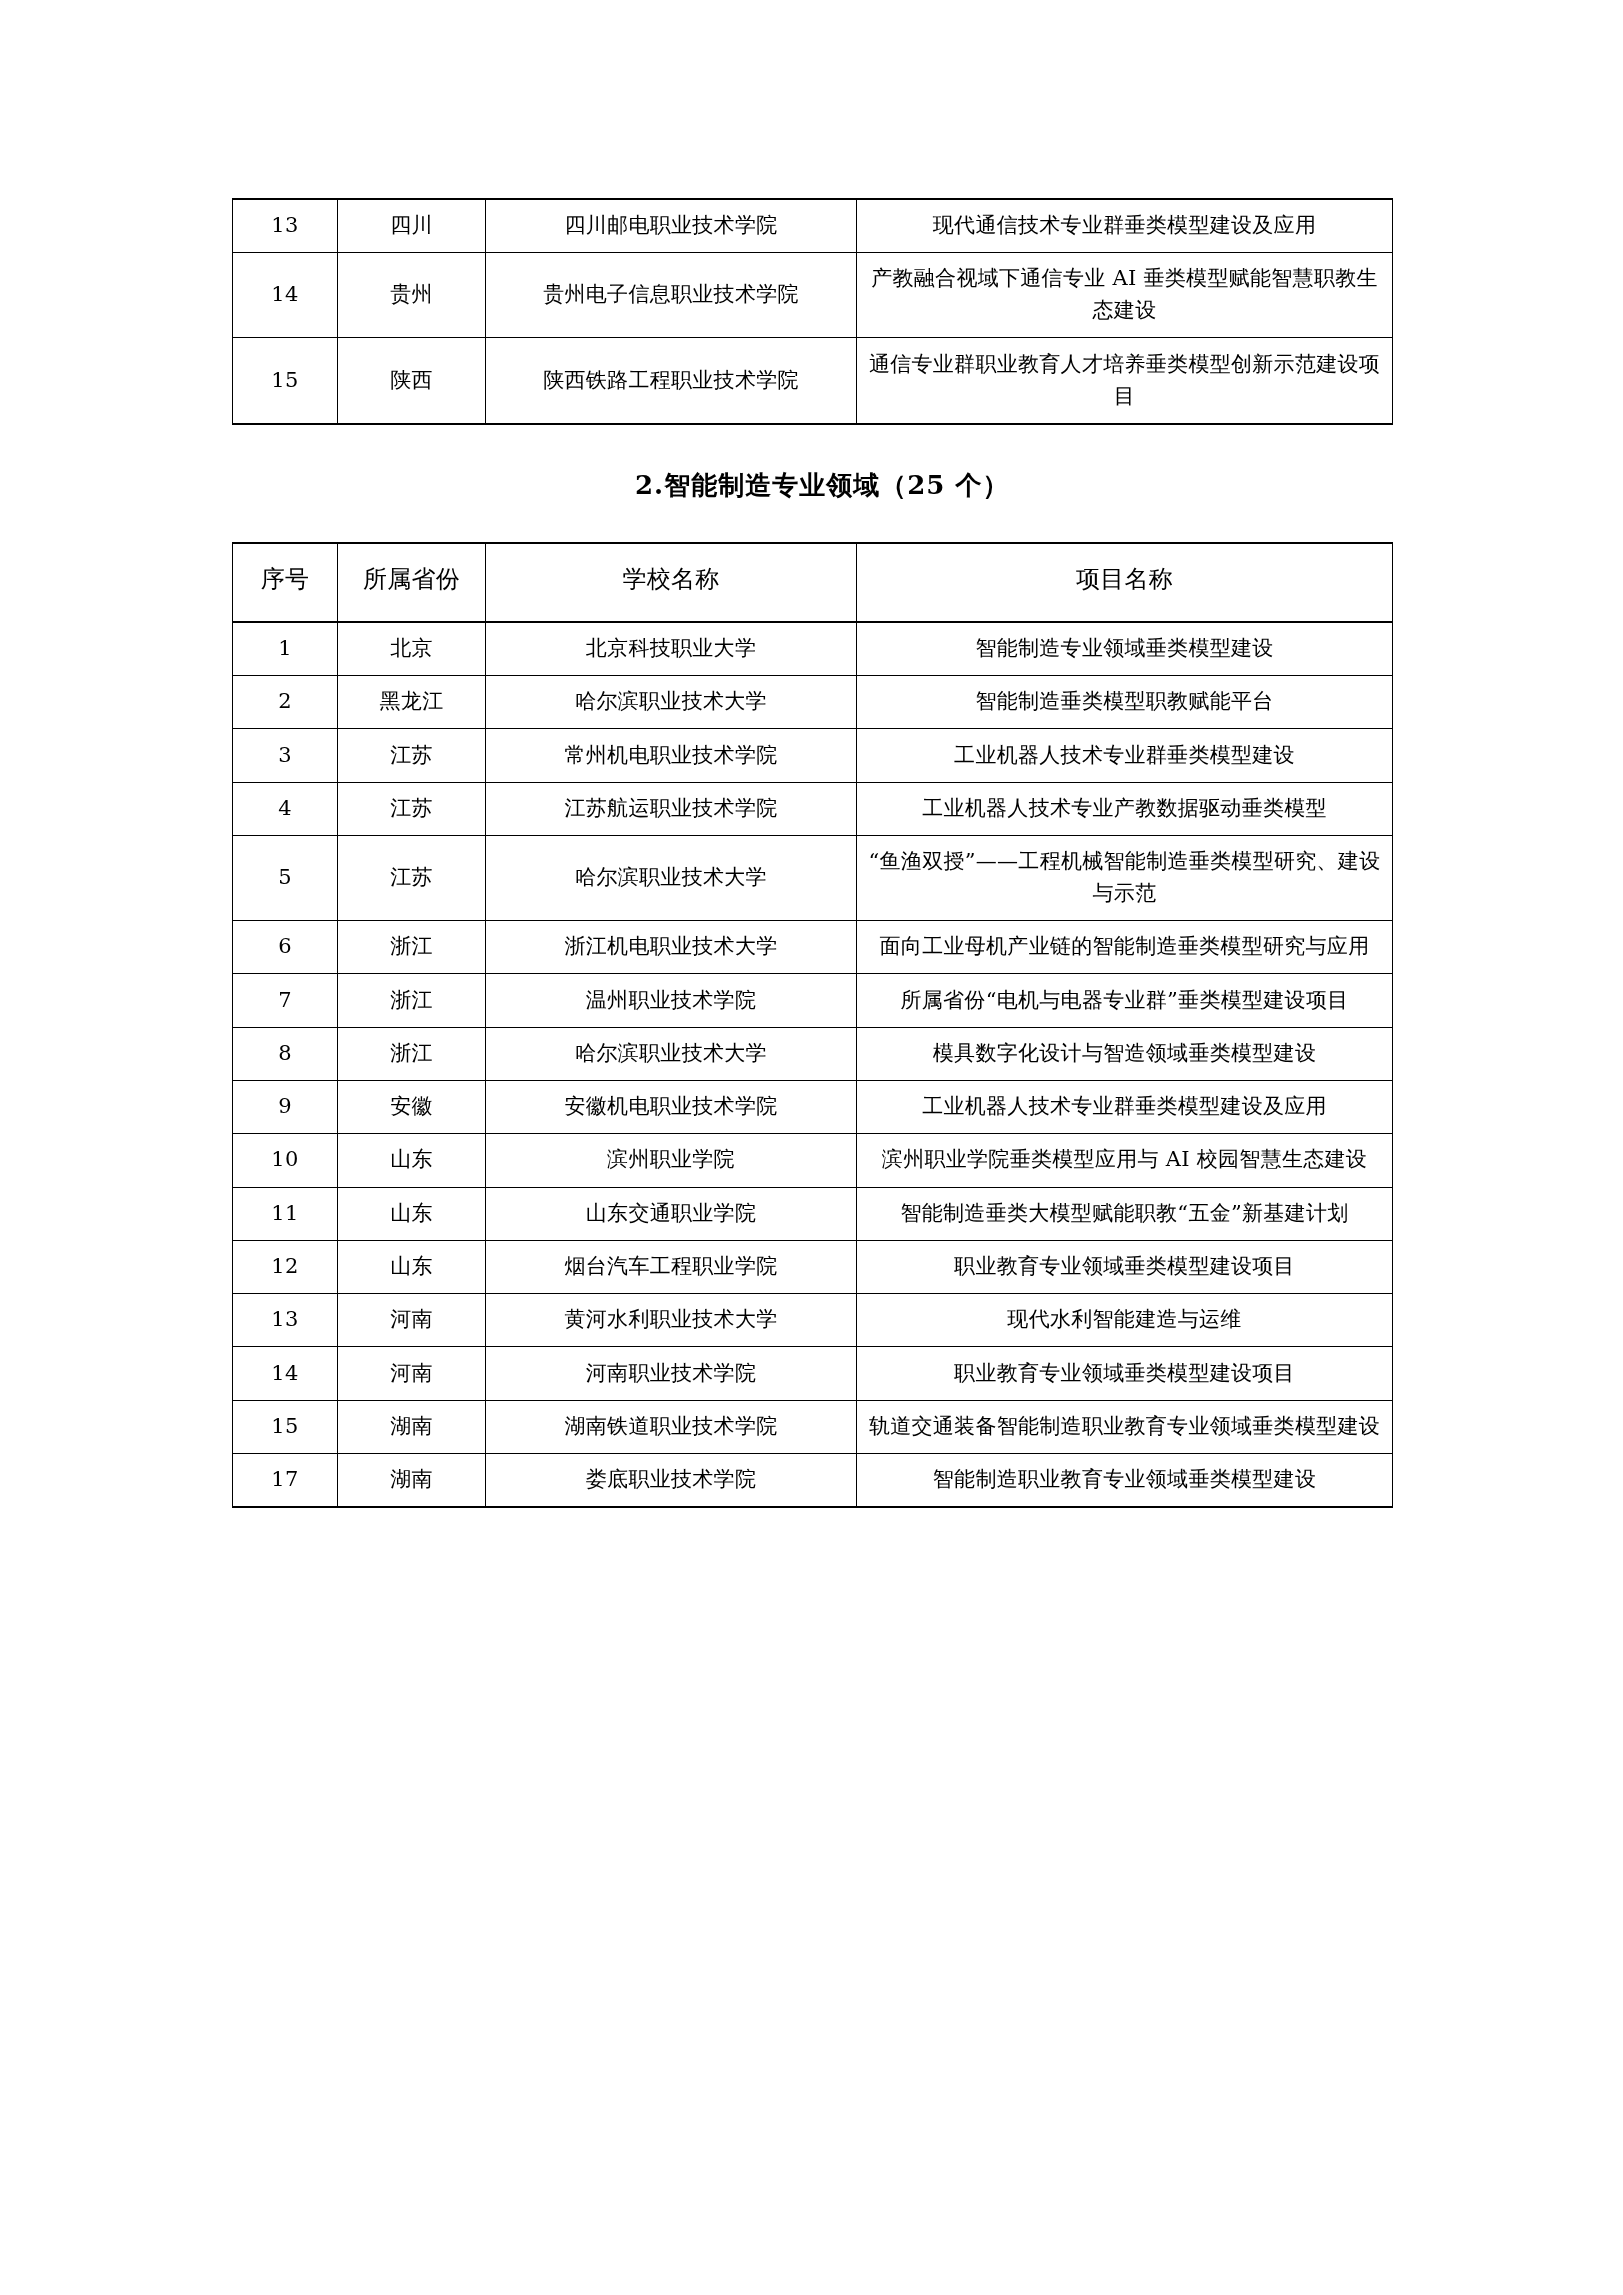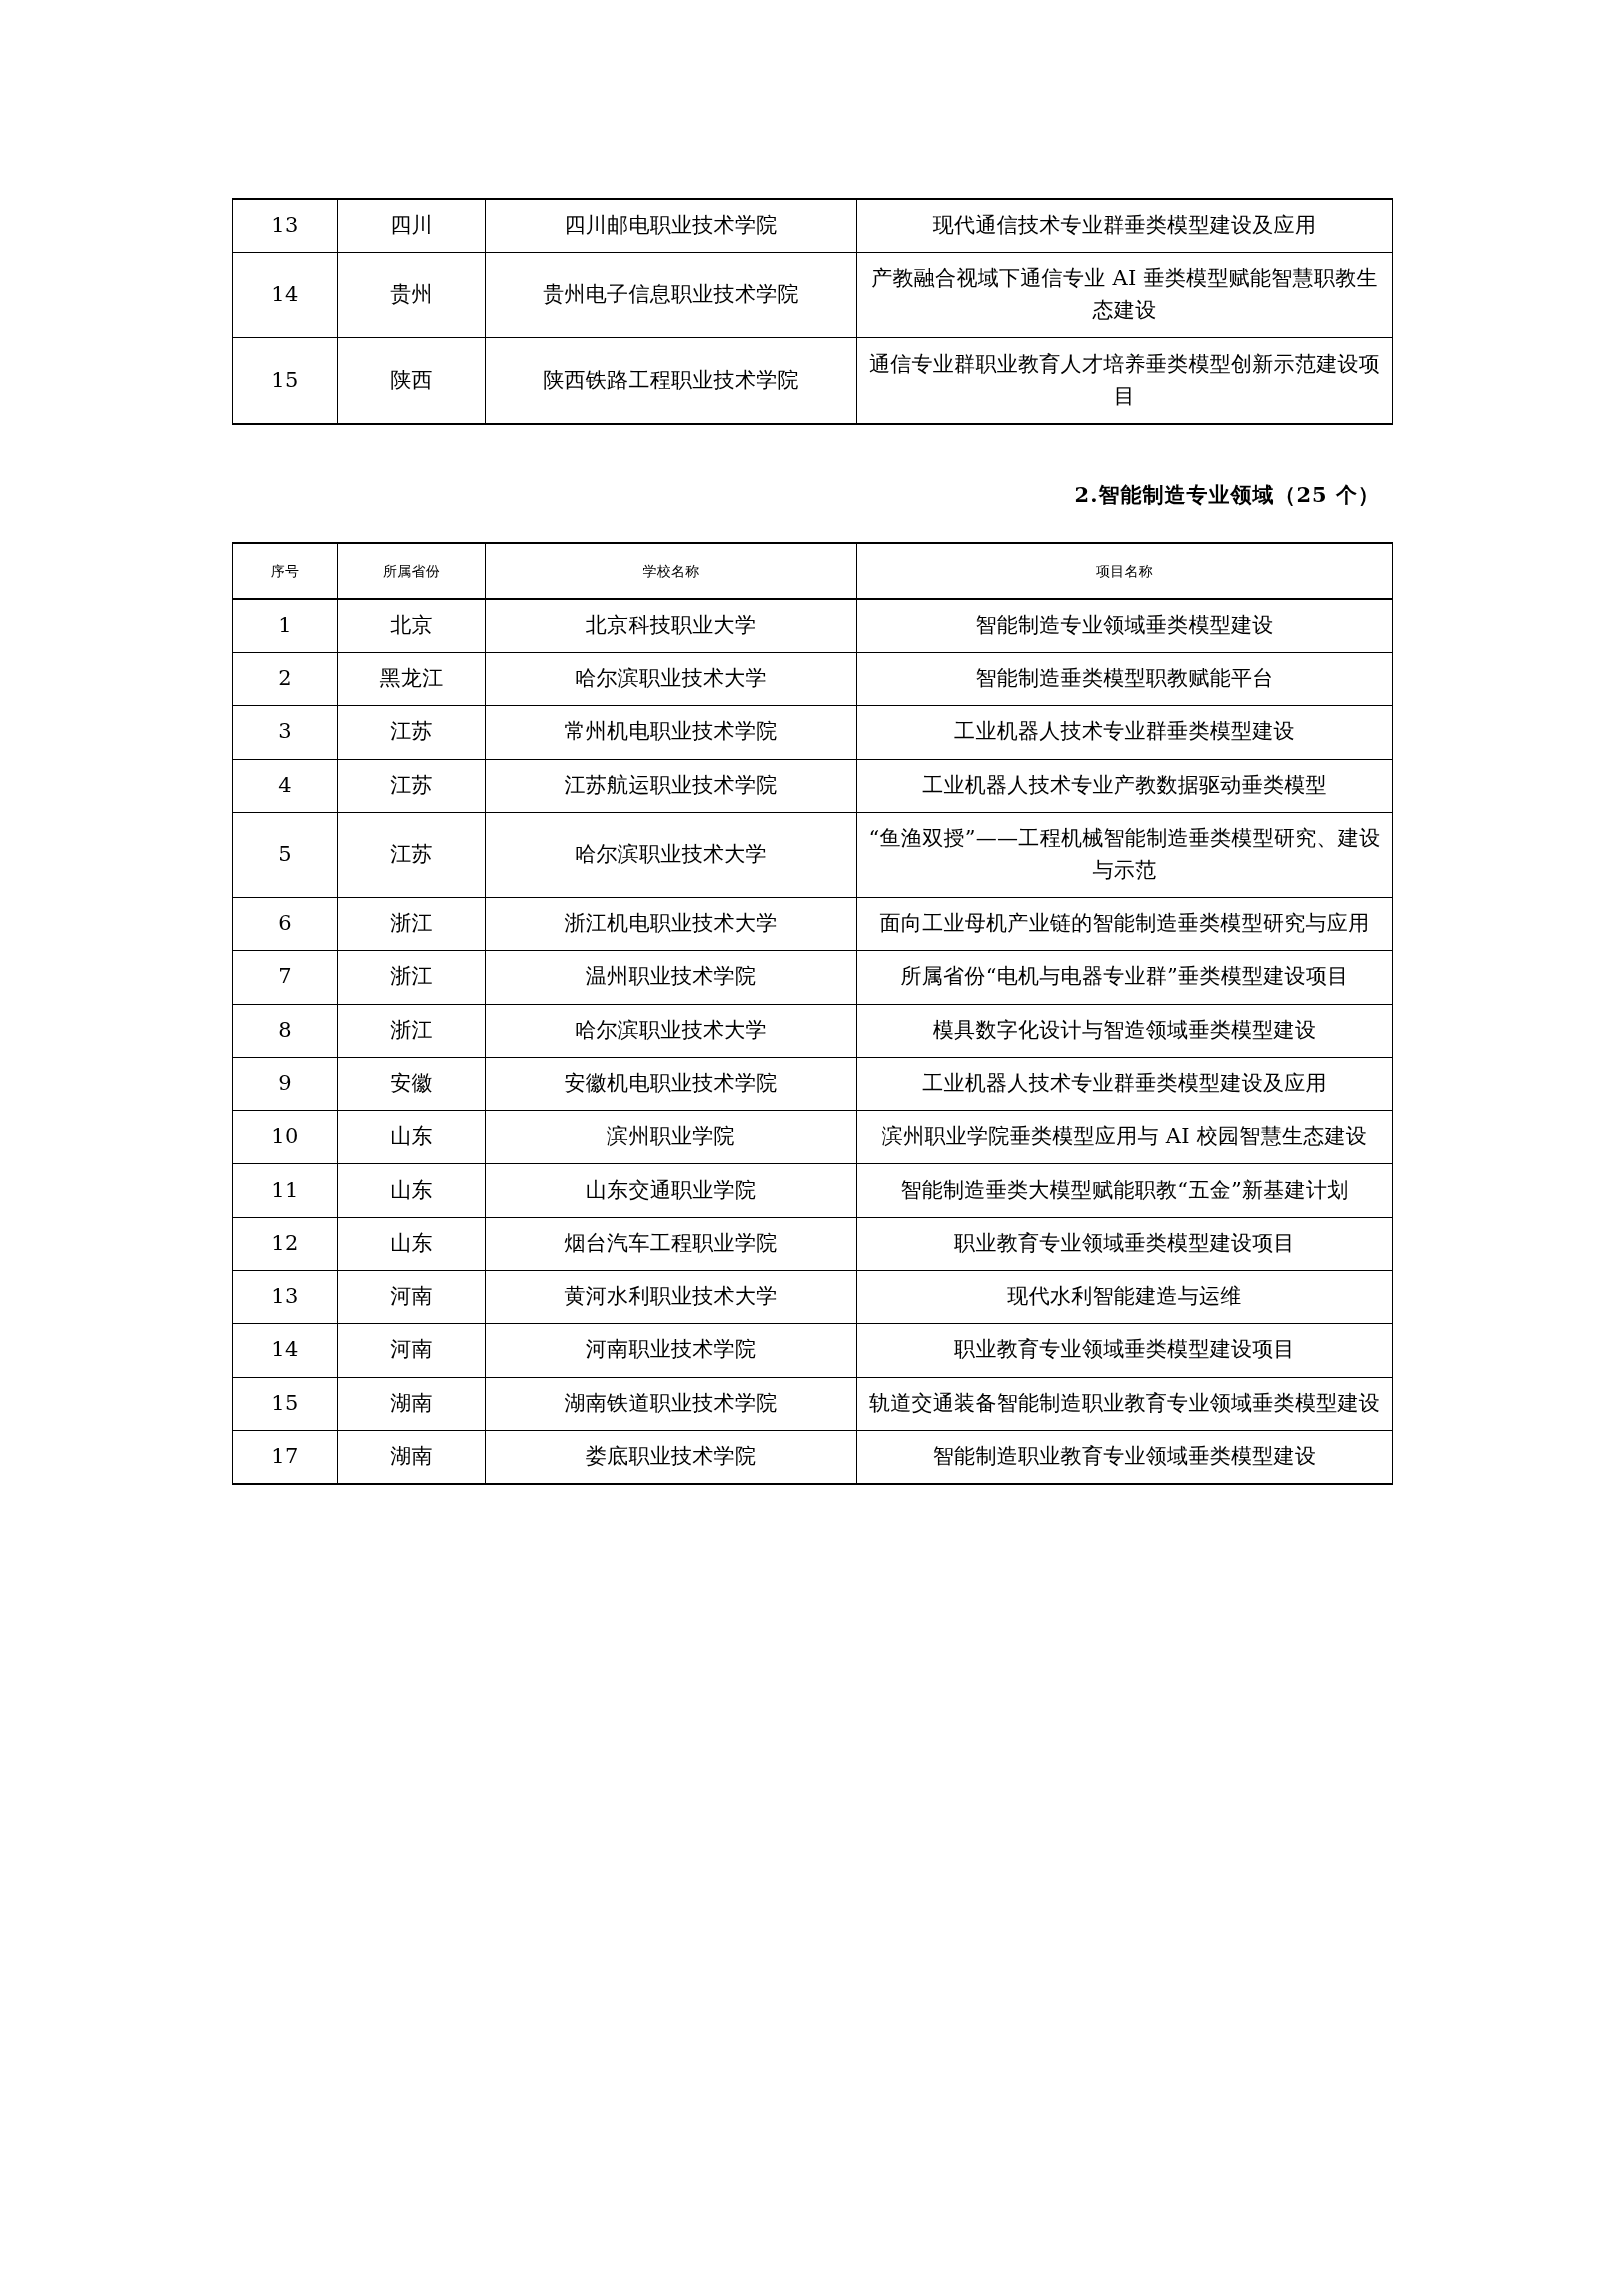--- a/index.html
+++ b/index.html
@@ -36,48 +36,48 @@
     padding: 10.2px 7.2px;
     text-align: center;
     vertical-align: middle;
     font-weight: normal;
     font-size: 21px;
     line-height: 1.52;
     letter-spacing: 0.3px;
     word-break: break-all;
   }
   table.listing thead th {
-    font-size: 14px;
+    font-size: 24px;
     padding-top: 17.4px;
-    padding-bottom: 15px;
+    padding-bottom: 23px;
   }
   
   table.listing tr > td:first-child,
   table.listing tr > th:first-child { border-left-width: 1.5px; }
   table.listing tr > td:last-child,
   table.listing tr > th:last-child { border-right-width: 1.5px; }
   table.listing tr:first-child > td,
   table.listing tr:first-child > th { border-top-width: 2px; }
   table.listing tr:last-child > td { border-bottom-width: 2px; }
 
   col.c-no    { width: 105px; }
   col.c-prov  { width: 148px; }
   col.c-school{ width: 371px; }
   col.c-proj  { width: 536px; }
 
   .cell-no { font-family: "DejaVu Serif", "Liberation Serif", serif; }
 
   
   .section-heading {
-    font-size: 21px;
+    font-size: 26px;
     font-weight: bold;
     letter-spacing: 1px;
-    margin: 12px;
+    margin: 0;
     padding: 0;
-    text-align: right;
+    text-align: center;
     text-indent: 20.4px;
     line-height: 1.2;
   }
 
   
   .block-top-table { position: absolute; left: 232px; top: 196px; width: 1160px; }
   .block-heading   { position: absolute; left: 232px; top: 468px; width: 1160px; }
   .block-main-table{ position: absolute; left: 232px; top: 540px; width: 1160px; }
 </style>
 </head>

